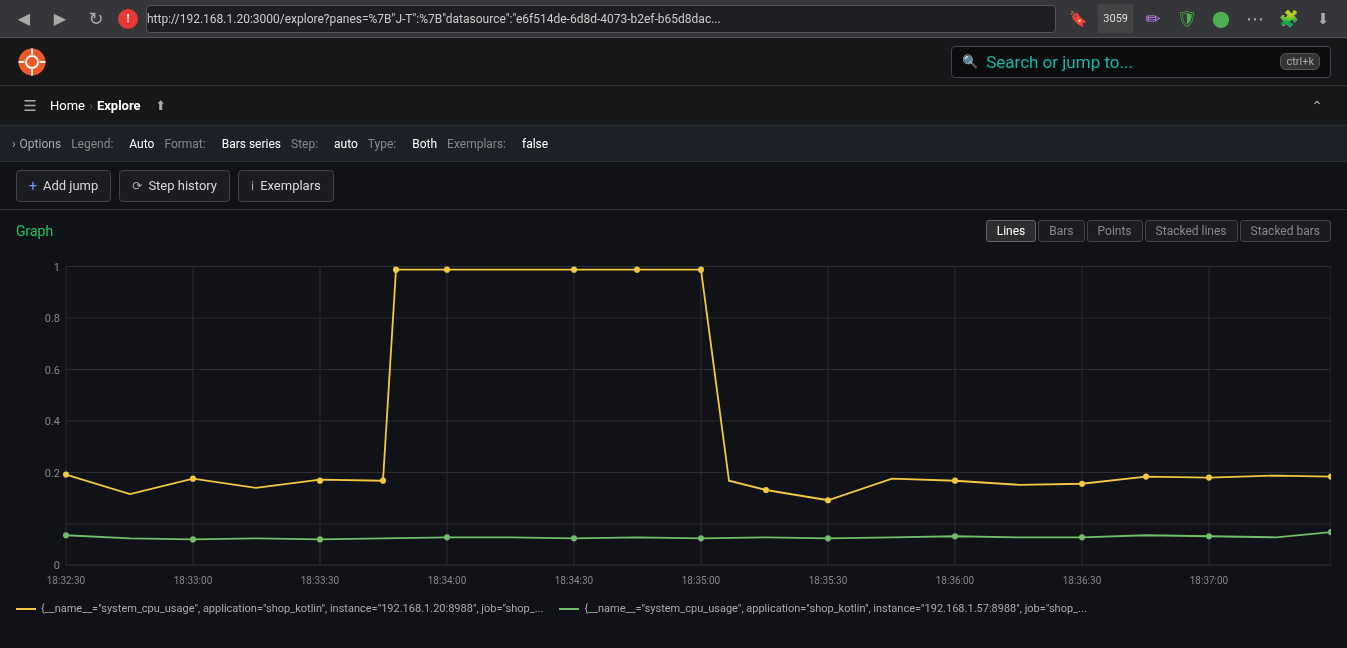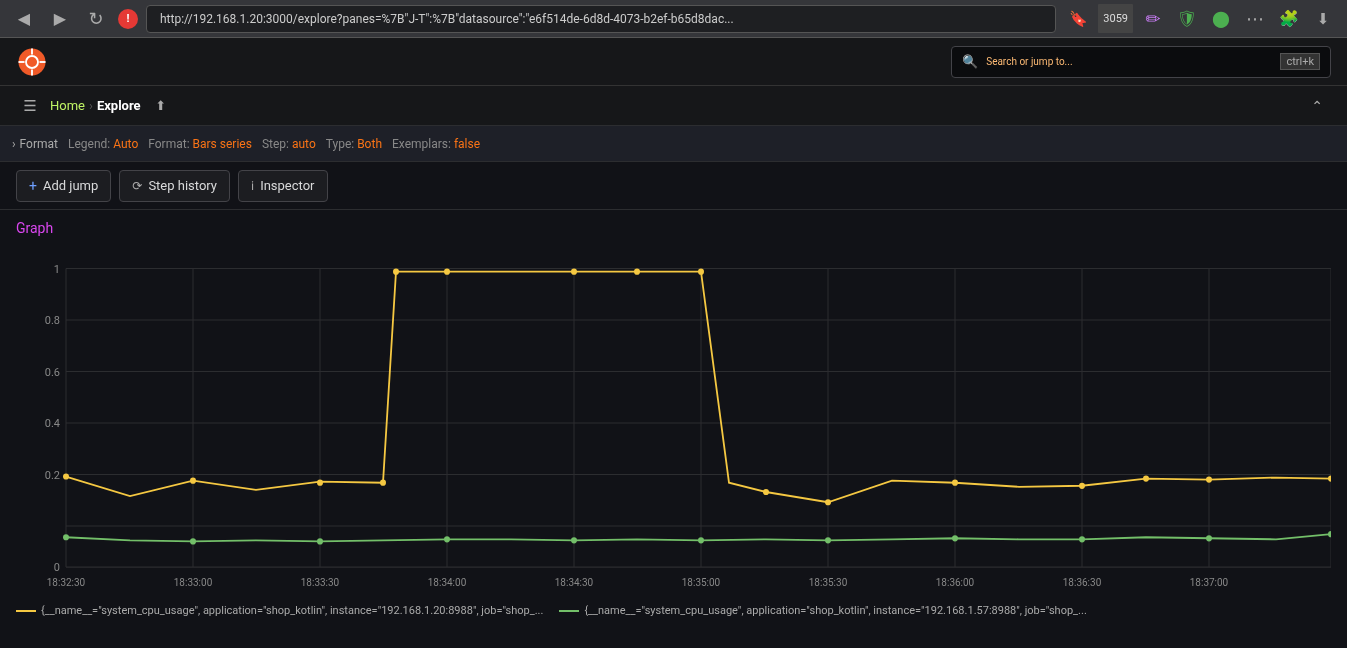--- a/index.html
+++ b/index.html
@@ -42,21 +42,21 @@
       flex-shrink: 0;
     }
     .browser-url-bar {
       flex: 1;
       background: #1e1f22;
       border: 1px solid #555;
       border-radius: 4px;
       height: 28px;
       display: flex;
       align-items: center;
-      padding: 0 13px;
+      padding: 0 0;
       gap: 6px;
       color: #ccc;
       font-size: 12px;
       overflow: hidden;
     }
     .browser-url-text {
       white-space: nowrap;
       overflow: hidden;
       text-overflow: ellipsis;
       color: #ccc;
@@ -104,25 +104,25 @@
       border: 1px solid #434348;
       border-radius: 4px;
       height: 32px;
       display: flex;
       align-items: center;
       padding: 0 10px;
       gap: 8px;
       cursor: pointer;
       margin-left: auto;
     }
-    .search-bar-text { color: #fdba74; font-size: 10px; flex: 1; }
+    .search-bar-text { color: #14b8a6; font-size: 17px; flex: 1; }
     .search-bar-kbd {
       background: #333;
       border: 1px solid #555;
-      border-radius: 0;
+      border-radius: 6px;
       padding: 1px 5px;
       font-size: 11px;
       color: #aaa;
     }
     .header-right {
       display: flex;
       align-items: center;
       gap: 8px;
       margin-left: 12px;
     }
@@ -176,21 +176,21 @@
       font-size: 15px;
     }
     .breadcrumb {
       display: flex;
       align-items: center;
       gap: 4px;
       color: #d8d9da;
       font-size: 13px;
     }
     .breadcrumb-sep { color: #555; }
-    .breadcrumb-link { color: #bef264; cursor: pointer; }
+    .breadcrumb-link { color: #ffffff; cursor: pointer; }
     .breadcrumb-current { color: #fff; font-weight: 700; }
     .share-btn {
       width: 28px; height: 28px;
       display: flex; align-items: center; justify-content: center;
       color: #aaa;
       cursor: pointer;
     }
     .collapse-btn {
       margin-left: auto;
       width: 28px; height: 28px;
@@ -214,21 +214,21 @@
       display: flex; align-items: center; gap: 4px;
       cursor: pointer;
       color: #aaa;
       font-size: 12px;
     }
     .options-item {
       color: #888;
       font-size: 12px;
       cursor: pointer;
     }
-    .options-item span { color: #f97316; }
+    .options-item span { color: #ffffff; margin-left: 13px; }
 
     
     .toolbar {
       background: #111217;
       height: 48px;
       display: flex;
       align-items: center;
       padding: 0 16px;
       gap: 8px;
       border-bottom: 1px solid #2c2d30;
@@ -244,22 +244,22 @@
       gap: 6px;
       cursor: pointer;
       color: #d8d9da;
       font-size: 13px;
     }
     .toolbar-btn-icon { color: #6e9fff; font-size: 14px; }
     .toolbar-btn-icon-history { color: #aaa; font-size: 12px; }
     .toolbar-btn-icon-inspector { color: #aaa; font-size: 12px; }
     .graph-title {
       font-size: 14px;
-      color: #d946ef;
-      margin-bottom: 8px;
+      color: #22c55e;
+      margin-bottom: 0;
     }
     .graph-view-controls {
       display: flex;
       gap: 2px;
     }
     .graph-view-btn {
       background: #1c1d21;
       border: 1px solid #434348;
       border-radius: 3px;
       padding: 3px 10px;
@@ -362,47 +362,54 @@
     <span>⬆</span>
   </div>
   <div class="collapse-btn">
     <span>⌃</span>
   </div>
 </div>
 
 <div class="options-bar">
   <div class="options-toggle">
     <span>›</span>
-    <span>Format</span>
+    <span>Options</span>
   </div>
   <span class="options-item">Legend: <span>Auto</span></span>
   <span class="options-item">Format: <span>Bars series</span></span>
   <span class="options-item">Step: <span>auto</span></span>
   <span class="options-item">Type: <span>Both</span></span>
   <span class="options-item">Exemplars: <span>false</span></span>
 </div>
 
 <div class="toolbar">
   <div class="toolbar-btn">
     <span class="toolbar-btn-icon">+</span>
     <span>Add jump</span>
   </div>
   <div class="toolbar-btn">
     <span class="toolbar-btn-icon-history">⟳</span>
     <span>Step history</span>
   </div>
   <div class="toolbar-btn">
     <span class="toolbar-btn-icon-inspector">ℹ</span>
-    <span>Inspector</span>
+    <span>Exemplars</span>
   </div>
 </div>
 
 <div style="background:#111217; padding: 10px 16px 0; position:relative;">
   <div class="graph-header-row">
     <span class="graph-title">Graph</span>
+    <div class="graph-view-controls">
+      <div class="graph-view-btn active">Lines</div>
+      <div class="graph-view-btn">Bars</div>
+      <div class="graph-view-btn">Points</div>
+      <div class="graph-view-btn">Stacked lines</div>
+      <div class="graph-view-btn">Stacked bars</div>
+    </div>
   </div>
 
   <div class="graph-container">
     <svg class="chart" viewBox="0 0 1315 340" preserveAspectRatio="none">
 
       <rect width="1315" height="340" fill="#111217"></rect>
 
       <line x1="50" y1="20" x2="1315" y2="20" stroke="#2c2d30" stroke-width="1"></line>
       <line x1="50" y1="70" x2="1315" y2="70" stroke="#2c2d30" stroke-width="1"></line>
       <line x1="50" y1="120" x2="1315" y2="120" stroke="#2c2d30" stroke-width="1"></line>

